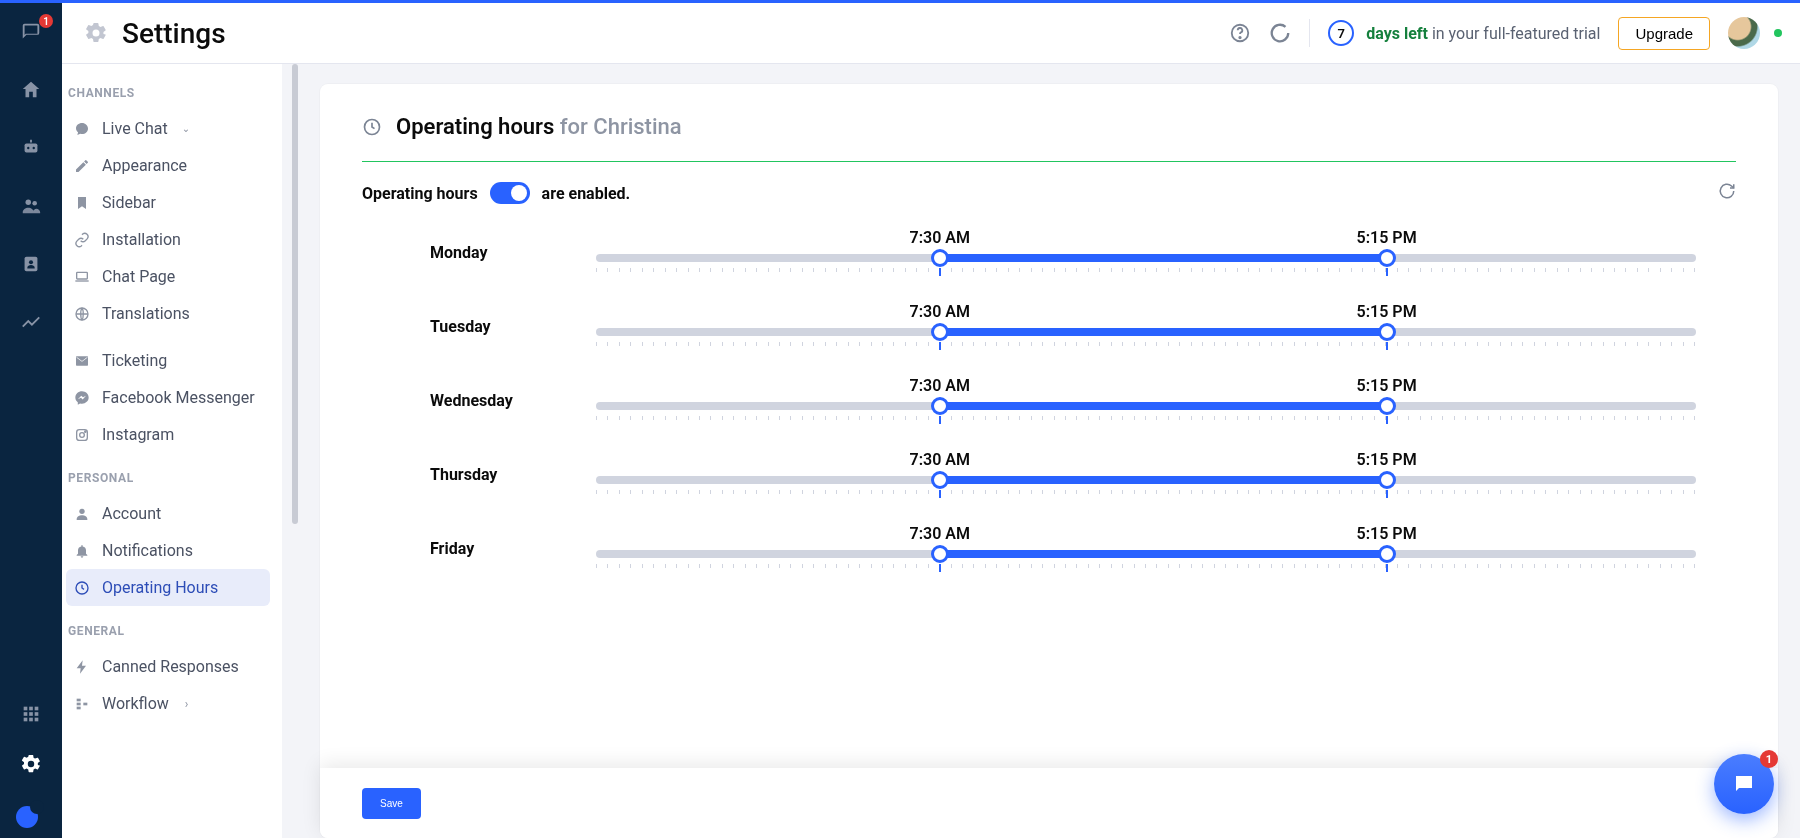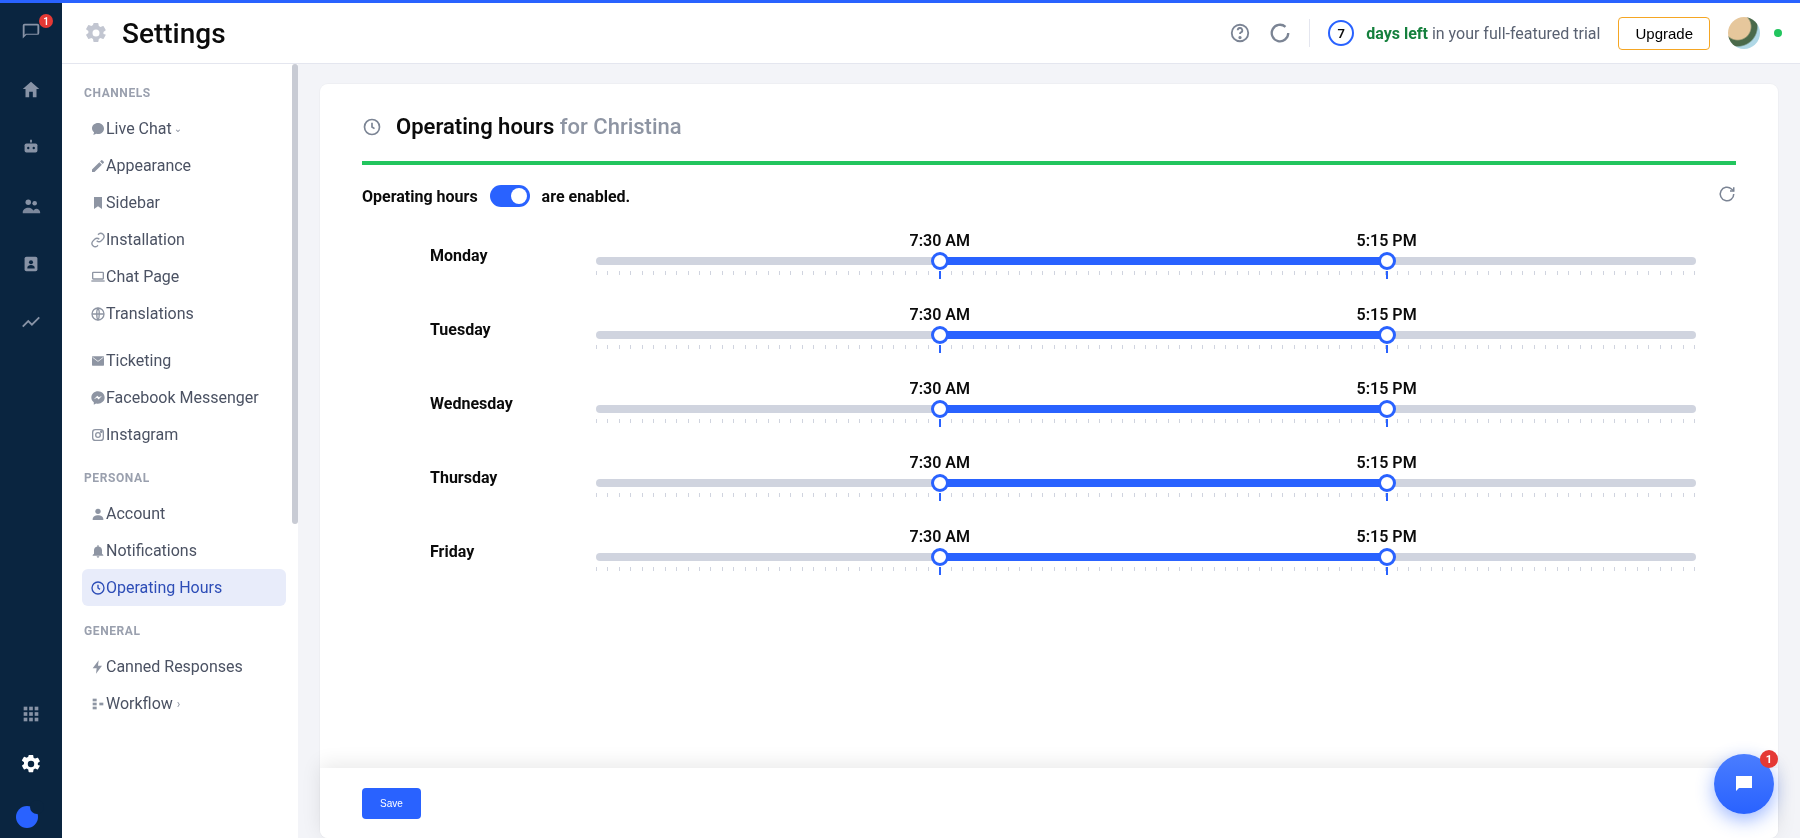--- a/index.html
+++ b/index.html
@@ -27,38 +27,38 @@
   .header-right .divider { width: 1px; height: 28px; background: #e4e6ef; }
   .trial-group { display: flex; align-items: center; gap: 12px; }
   .trial-days-circle { width: 26px; height: 26px; border: 2px solid #2962FF; border-radius: 50%; display: flex; align-items: center; justify-content: center; font-size: 13px; font-weight: 600; color: #0b0b0b; }
   .trial-text { font-size: 16px; color: #5a6272; }
   .trial-text strong { color: #15803d; font-weight: 700; }
   .upgrade-btn { border: 1.5px solid #f5a623; color: #000000; background: transparent; padding: 7px 16px; border-radius: 4px; font-size: 15px; font-weight: 400; cursor: pointer; }
   .avatar { width: 32px; height: 32px; border-radius: 50%; background: radial-gradient(circle at 30% 30%, #e6c79c 0 40%, #4a6a4a 45% 60%, #b0d8e6 65%); display: inline-block; }
   .status-dot { width: 8px; height: 8px; background: #22c55e; border-radius: 50%; margin-left: -4px; }
 
   
-  .sidebar { position: absolute; left: 62px; top: 64px; bottom: 0; width: 236px; background: #fff; padding: 22px 12px 22px 20px; overflow-y: auto; }
+  .sidebar { position: absolute; left: 46px; top: 64px; bottom: 0; width: 236px; background: #fff; padding: 22px 12px 22px 20px; overflow-y: auto; }
   .sidebar-header { font-size: 12px; letter-spacing: 0.6px; font-weight: 700; color: #9aa0ae; margin-bottom: 10px; margin-left: 2px; }
   .sidebar-header.mt { margin-top: 18px; }
-  .side-item { display: flex; align-items: center; gap: 0; padding: 9px 8px; font-size: 16px; color: #4b5263; cursor: pointer; border-radius: 6px; position: relative; }
+  .side-item { display: flex; align-items: center; gap: 12px; padding: 9px 8px; font-size: 16px; color: #4b5263; cursor: pointer; border-radius: 6px; position: relative; }
   .side-item .si-icon { width: 16px; height: 16px; color: #8e95a3; display: flex; align-items: center; justify-content: center; flex-shrink: 0; }
   .side-item.active { background: #e8ecfa; color: #2d4db7; }
   .side-item.active .si-icon { color: #2d4db7; }
   .side-sub { padding-left: 8px; }
   .side-exp-caret { font-size: 10px; color: #8e95a3; margin-left: 2px; }
   .side-item .trailing-caret { margin-left: 4px; font-size: 12px; color: #8e95a3; }
 
   
   .sidebar-scrolltrack { position: absolute; left: 292px; top: 64px; bottom: 0; width: 8px; background: transparent; }
   .sidebar-scrollthumb { position: absolute; top: 0; width: 6px; height: 460px; background: #c8cbd4; border-radius: 3px; }
 
   
   .main { position: absolute; left: 320px; right: 22px; top: 84px; bottom: 0; background: #fff; border-radius: 8px; padding: 30px 42px 0 42px; display: flex; flex-direction: column; box-shadow: 0 0 0 1px rgba(0,0,0,0.02); }
-  .main-header { display: flex; align-items: center; gap: 14px; padding-bottom: 22px; border-bottom: 4px solid #22c55e; }
+  .main-header { display: flex; align-items: center; gap: 14px; padding-bottom: 22px; border-bottom: 1px solid #22c55e; }
   .main-header .mh-icon { width: 20px; height: 20px; color: #7b8494; display: flex; }
   .main-title { font-size: 22px; font-weight: 600; color: #0b0b0b; }
   .main-title .for { color: #8e95a3; font-weight: 500; }
   .main-desc { padding-top: 24px; font-size: 16px; color: #1a1a1a; }
   .toggle-row { display: flex; align-items: center; gap: 12px; margin-top: 20px; }
   .toggle-label { font-size: 16px; font-weight: 700; color: #0b0b0b; }
   .toggle { width: 40px; height: 22px; background: #2962FF; border-radius: 11px; position: relative; cursor: pointer; }
   .toggle::after { content: ""; position: absolute; width: 16px; height: 16px; background: #fff; border-radius: 50%; top: 3px; right: 3px; }
   .toggle-status { font-size: 16px; font-weight: 700; color: #0b0b0b; }
   .refresh-icon { margin-left: auto; color: #7b8494; cursor: pointer; }

